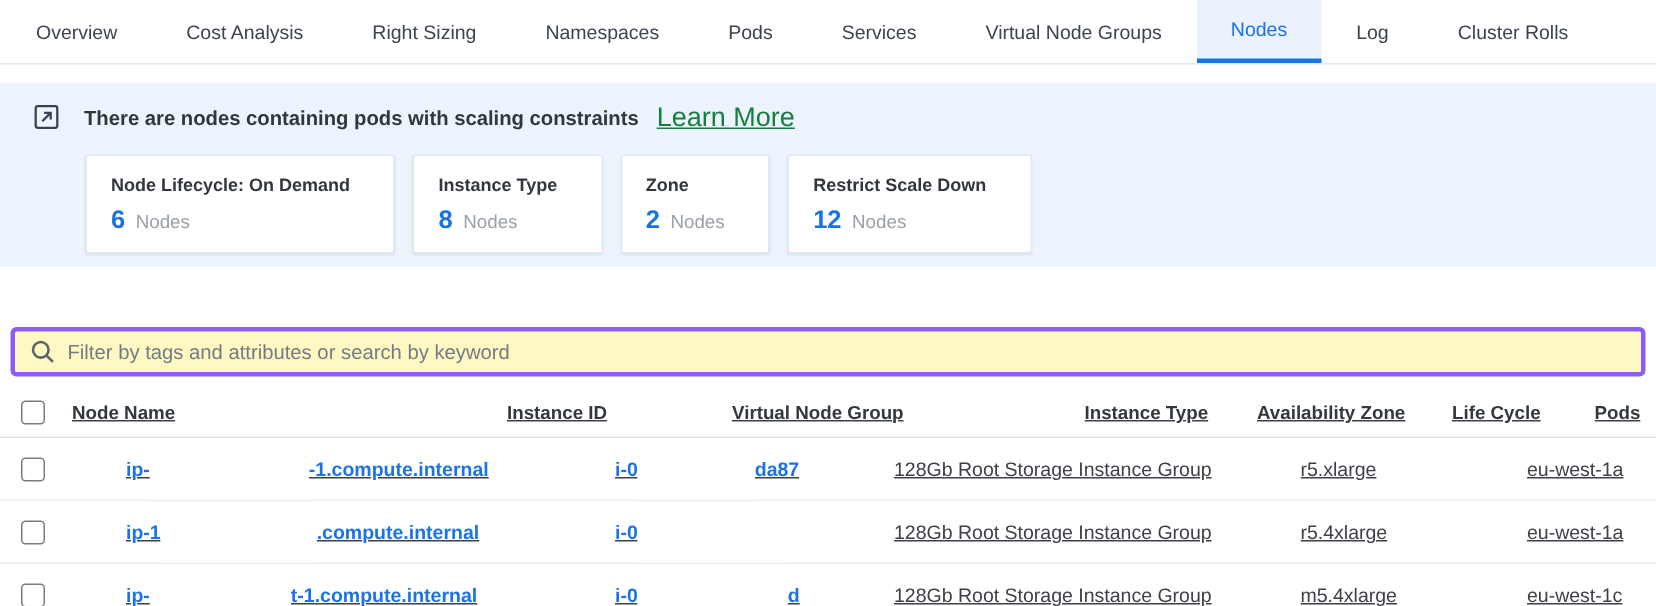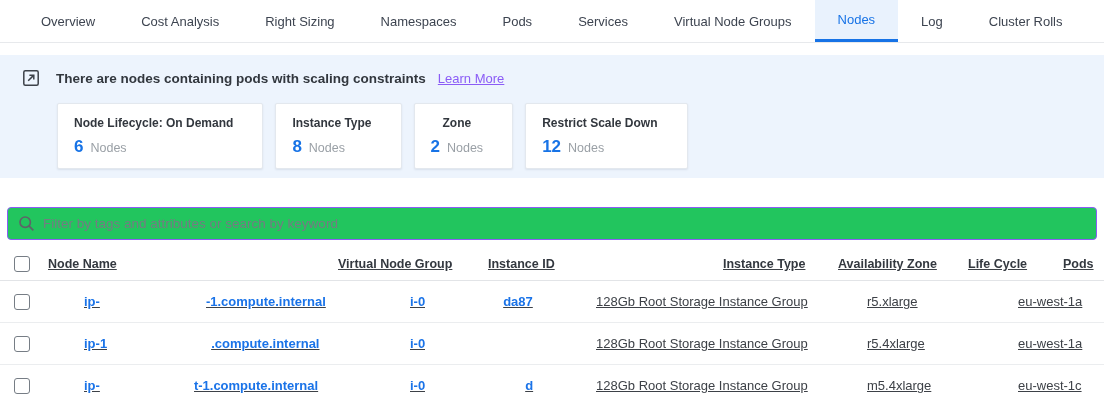--- a/index.html
+++ b/index.html
@@ -11,21 +11,21 @@
     color: #3d4147;
   }
 
   
   .tabbar {
     display: flex;
     align-items: stretch;
     height: 43px;
     border-bottom: 1px solid #e7e9ec;
     background: #fff;
-    padding-left: 18px;
+    padding-left: 1px;
   }
   .tab {
     display: flex;
     align-items: center;
     padding: 0 23px;
     font-size: 13px;
     color: #3d4450;
     cursor: pointer;
     white-space: nowrap;
     position: relative;
@@ -35,54 +35,53 @@
     background: #e9f2fd;
     border-bottom: 3px solid #1773e6;
   }
 
   
   .banner {
     margin-top: 12px;
     height: 123px;
     background: #edf4fd;
     padding: 11px 0 0 22px;
-    text-align: center;
   }
   .banner-msg-row { display: flex; align-items: center; gap: 10px; height: 24px; }
   .banner-icon { display: inline-flex; width: 18px; height: 18px; }
   .banner-text { font-size: 13.5px; font-weight: 700; color: #32373e; margin-left: 6px; }
   .learn-more {
-    font-size: 13px; color: #8b5cf6;
+    font-size: 18px; color: #15803d;
     text-decoration: underline; cursor: pointer; margin-left: 2px;
   }
   .cards { display: flex; gap: 12px; margin-top: 13px; margin-left: 35px; }
   .card {
     background: #fff;
     border: 1px solid #e3e8ee;
     box-shadow: 0 1px 2px rgba(40,60,90,0.10);
     border-radius: 2px;
     padding: 12px 29px 11px 16px;
     min-width: 96px;
     cursor: pointer;
   }
   .card-title { font-size: 12px; font-weight: 700; color: #32373e; white-space: nowrap; }
   .card-value { margin-top: 7px; display: flex; align-items: baseline; gap: 7px; }
   .card-count { font-size: 17px; font-weight: 600; color: #1773e6; }
   .card-unit { font-size: 12.5px; color: #9aa0a6; }
 
   
   .filter-wrap {
-    margin: 29px 7px 0 7px;
+    margin: 40px 7px 0 7px;
     height: 33px;
-    border: 1px solid #8b5cf6;
+    border: 3px solid #8b5cf6;
     border-radius: 4px;
     display: flex;
     align-items: center;
     padding: 0 10px;
-    background: #22c55e;
+    background: #fef9c3;
   }
   .filter-wrap svg { flex: 0 0 auto; }
   .filter-input {
     border: none; outline: none;
     flex: 1;
     font-family: "Liberation Sans", "DejaVu Sans", sans-serif;
     font-size: 13.5px;
     color: #3d4147;
     margin-left: 8px;
     background: transparent;
@@ -195,22 +194,22 @@
   </svg>
   <input class="filter-input" type="text" value="" placeholder="Filter by tags and attributes or search by keyword" style="">
 </div>
 
 <div class="table">
   <div class="thead">
     <div class="cb-cell">
         <div class="checkbox"></div>
       </div>
     <div class="cell">Node Name</div>
+    <div class="cell">Instance ID</div>
     <div class="cell">Virtual Node Group</div>
-    <div class="cell">Instance ID</div>
     <div class="cell">Instance Type</div>
     <div class="cell">Availability Zone</div>
     <div class="cell">Life Cycle</div>
     <div class="cell">Pods</div>
   </div>
 
   <div class="trow">
     <div class="cb-cell">
         <div class="checkbox"></div>
       </div>

